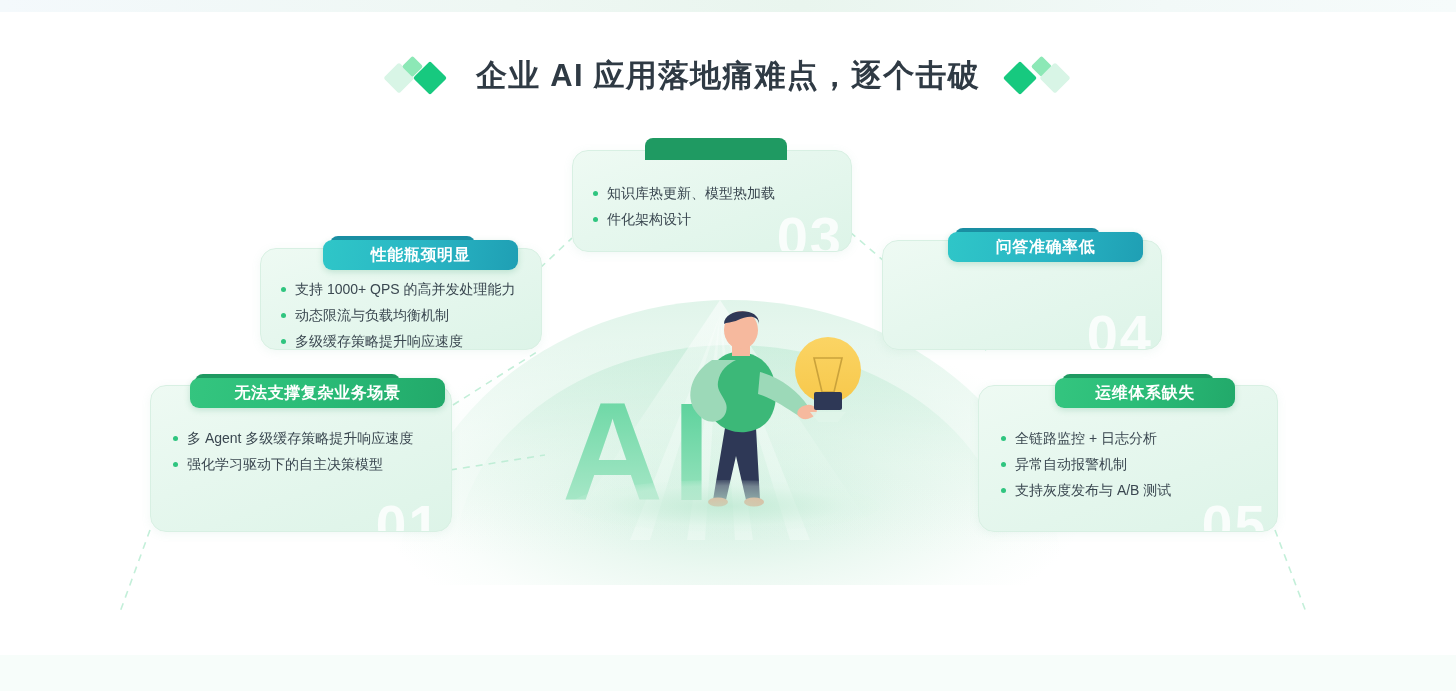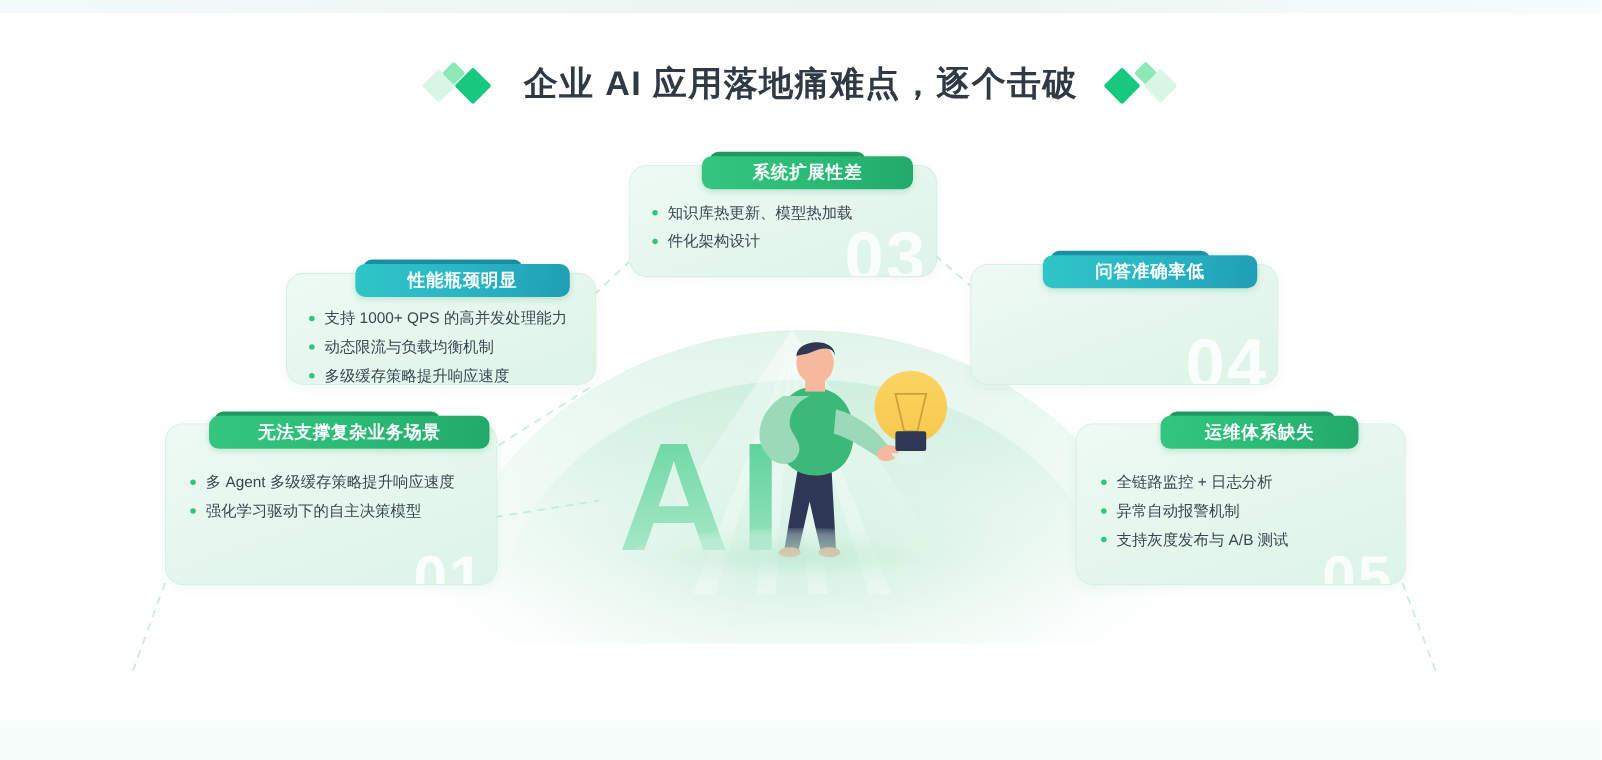--- a/index.html
+++ b/index.html
@@ -80,21 +80,21 @@
     background:linear-gradient(160deg,#eefaf3 0%,#e6f7ee 45%,#ddf4e8 100%);
     border:1px solid #d8f0e3;
     box-shadow:0 2px 10px rgba(120,190,160,.10);
     overflow:hidden;
   }
   .card .watermark{
     position:absolute;right:10px;bottom:-22px;
     font-size:55px;font-weight:700;color:#ffffff;opacity:.80;
     letter-spacing:2px;line-height:1;user-select:none;
   }
-  .card.small .watermark{font-size:64px;bottom:-14px;right:8px;}
+  .card.small .watermark{font-size:56px;bottom:-14px;right:8px;}
   .bullets{position:relative;z-index:2;padding:0;margin:0;list-style:none;}
   .bullets li{
     display:flex;align-items:flex-start;gap:9px;
     font-size:14px;color:#3a4750;line-height:20px;margin-bottom:6px;white-space:nowrap;
   }
   .bullets li .dot{
     width:5px;height:5px;border-radius:50%;background:#2fc57f;flex:0 0 auto;margin-top:8px;
   }
 
   
@@ -257,21 +257,20 @@
           <span class="dot"></span>
           <span>知识库热更新、模型热加载</span>
         </li>
       <li>
           <span class="dot"></span>
           <span>件化架构设计</span>
         </li>
     </ul>
   </div>
   <div class="badge-tab tab green" style="left:645px;top:138px;width:142px;height:22px;"></div>
-  <div class="badge green" style="left:638px;top:142px;width:152px;">系统扩展性差</div>
 
   <div class="card small" style="left:882px;top:240px;width:278px;height:108px;">
     <div class="watermark">04</div>
   </div>
   <div class="badge-tab tab teal" style="left:955px;top:228px;width:145px;height:22px;"></div>
   <div class="badge teal" style="left:948px;top:232px;width:155px;">问答准确率低</div>
 
   <div class="card" style="left:978px;top:385px;width:298px;height:145px;">
     <div class="watermark">05</div>
     <ul class="bullets" style="position:absolute;left:22px;top:42px;">

